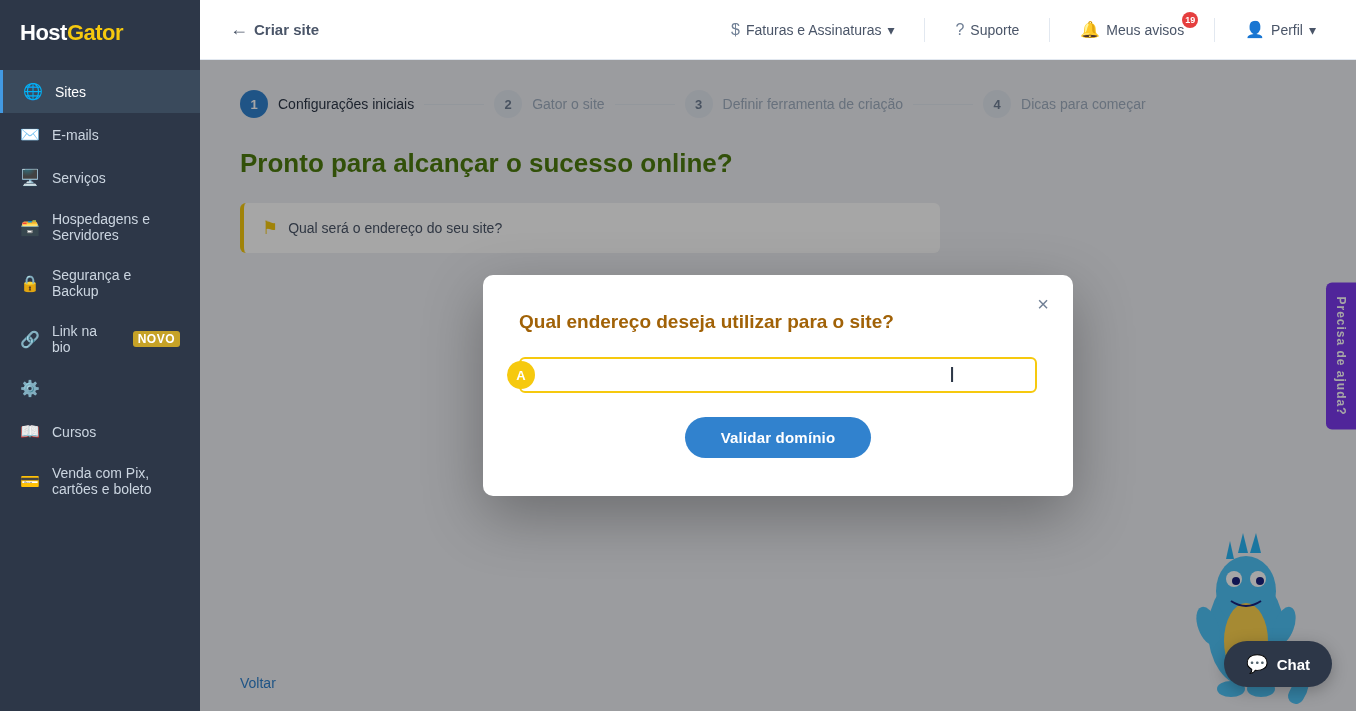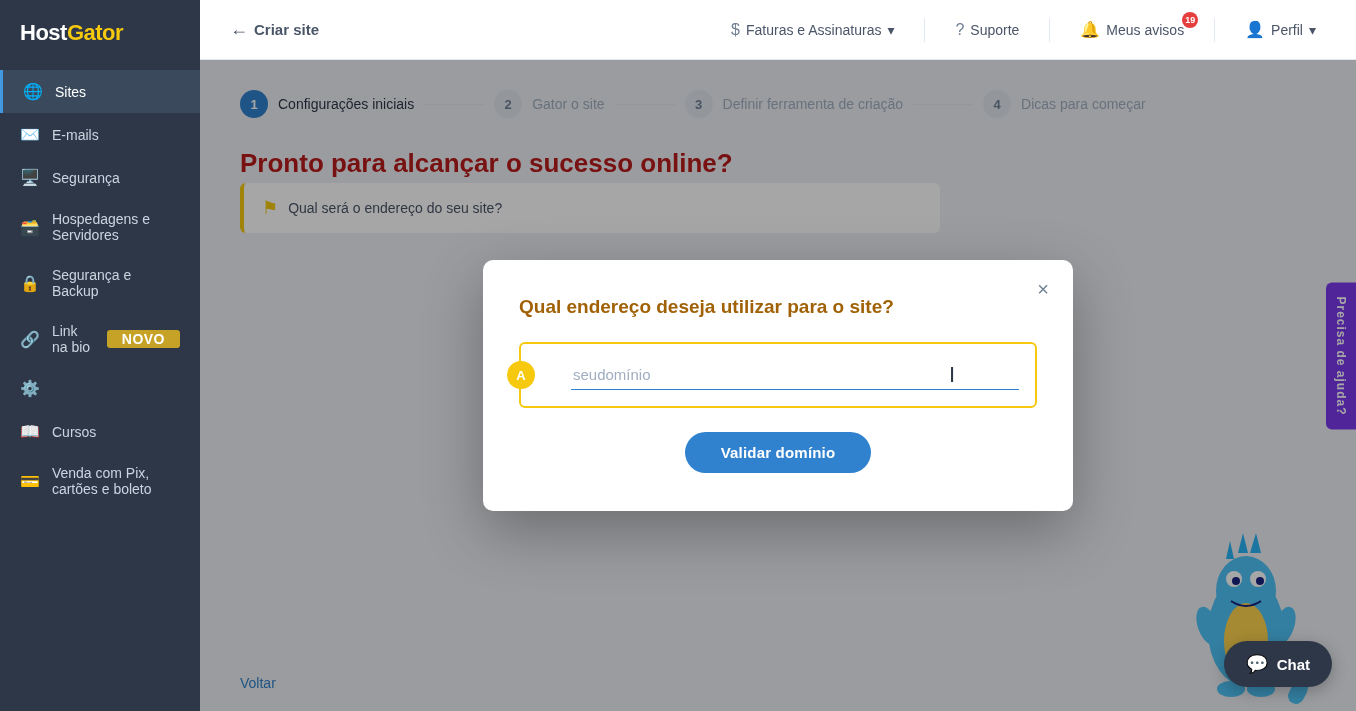--- a/index.html
+++ b/index.html
@@ -33,24 +33,24 @@
       font-size: 14px;
       cursor: pointer;
       transition: background 0.15s;
       position: relative;
     }
     .sidebar-item.active { background: #3a4a5c; color: #fff; border-left: 3px solid #4299e1; }
     .sidebar-item .icon { width: 20px; text-align: center; font-size: 16px; }
     .sidebar-item .badge {
       background: #c6a227;
       color: #fff;
-      font-size: 14px;
+      font-size: 12px;
       font-weight: 700;
       border-radius: 3px;
-      padding: 1px 15px;
+      padding: 1px 5px;
       margin-left: 4px;
       letter-spacing: 0.5px;
     }
 
     
     .main {
       flex: 1;
       display: flex;
       flex-direction: column;
       background: #eef0f4;
@@ -153,22 +153,22 @@
       width: 60px;
       height: 1px;
       background: #e2e8f0;
       margin: 0 10px;
     }
 
     
     .page-title {
       font-size: 26px;
       font-weight: 700;
-      color: #b91c1c;
-      margin-bottom: 4px;
+      color: #4d7c0f;
+      margin-bottom: 24px;
     }
     .page-subtitle {
       font-size: 14px;
       color: #718096;
       margin-bottom: 24px;
     }
 
     
     .warning-card {
       background: #fff;
@@ -358,21 +358,21 @@
   <div class="sidebar-item active">
     <span class="icon">🌐</span>
     <span>Sites</span>
   </div>
   <div class="sidebar-item">
     <span class="icon">✉️</span>
     <span>E-mails</span>
   </div>
   <div class="sidebar-item">
     <span class="icon">🖥️</span>
-    <span>Segurança</span>
+    <span>Serviços</span>
   </div>
   <div class="sidebar-item">
     <span class="icon">🗃️</span>
     <span>Hospedagens e Servidores</span>
   </div>
   <div class="sidebar-item">
     <span class="icon">🔒</span>
     <span>Segurança e Backup</span>
   </div>
   <div class="sidebar-item">
@@ -487,21 +487,20 @@
       </svg>
     </div>
 
     <div class="overlay">
       <div class="modal">
         <button class="modal-close">×</button>
         <div class="modal-title">Qual endereço deseja utilizar para o site?</div>
 
         <div class="domain-input-wrapper" style="position:relative;">
           <div class="domain-step-badge" style="position:absolute;left:-14px;top:50%;transform:translateY(-50%);width:28px;height:28px;background:#f6c90e;color:#fff;font-weight:700;font-size:13px;border-radius:50%;display:flex;align-items:center;justify-content:center;">A</div>
-          <input class="domain-input" type="text" placeholder="seudomínio" style="">
           <span class="cursor-indicator">I</span>
         </div>
 
         <button class="validate-btn">Validar domínio</button>
       </div>
     </div>
 
   </div>
 
   <div class="right-panel">

